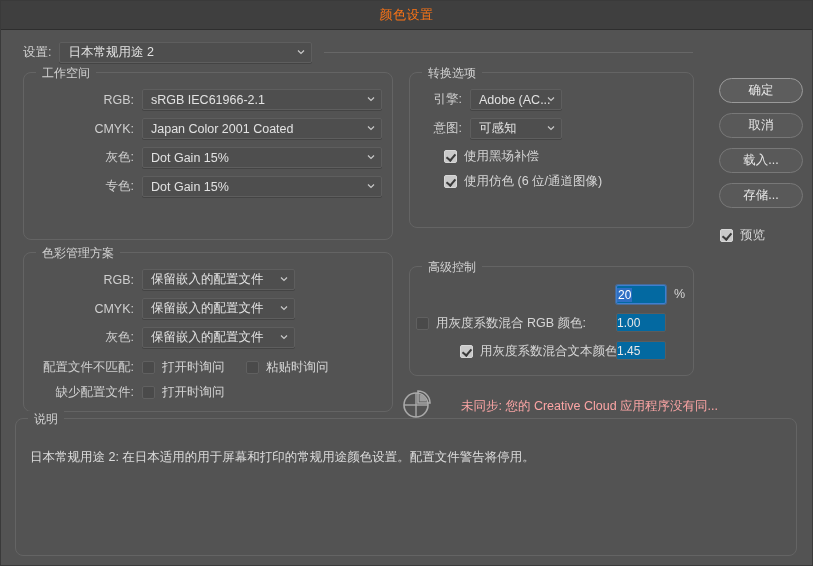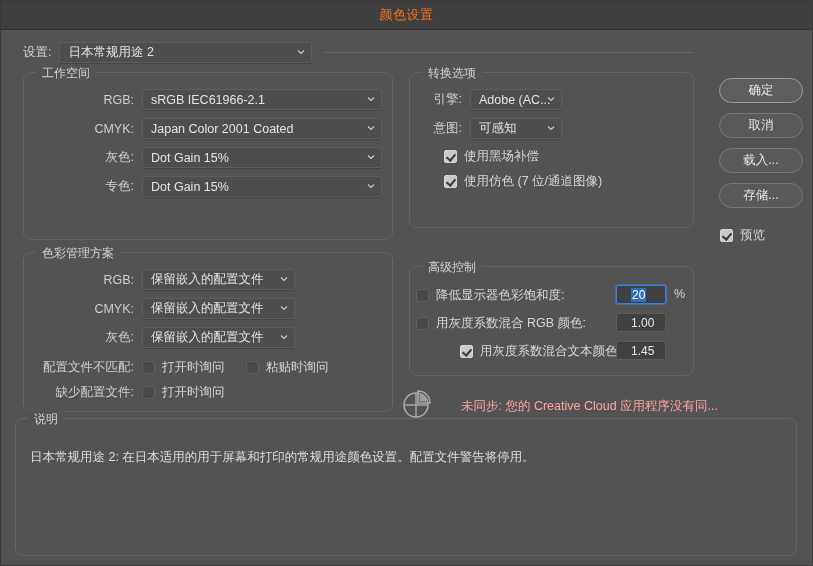--- a/index.html
+++ b/index.html
@@ -155,27 +155,27 @@
   }
   .cbrow .cbtext {
     font-size: 12.5px;
     color: #d6d6d6;
     white-space: nowrap;
   }
   
   .num {
     position: absolute;
     height: 19px;
-    background: #404040;
+    background: #0369a1;
     border: 1px solid #5c5c5c;
     border-radius: 2px;
     box-sizing: border-box;
     display: flex;
     align-items: center;
-    padding-left: 14px;
+    padding-left: 0;
     font-size: 12px;
     color: #e8e8e8;
   }
   .num.focused {
     border: 1px solid #3f7fd0;
     box-shadow: 0 0 0 1px rgba(63,127,208,.55);
   }
   .num.focused .selval {
     background: #2e6fc4;
     color: #ffffff;
@@ -387,31 +387,27 @@
           </span>
         </div>
       </div>
 
       <div class="cbrow" style="left:34px; top:75px;">
         <span class="cb on"></span>
         <span class="cbtext">使用黑场补偿</span>
       </div>
       <div class="cbrow" style="left:34px; top:100px;">
         <span class="cb on"></span>
-        <span class="cbtext">使用仿色 (7 位/通道图像)</span>
+        <span class="cbtext">使用仿色 (6 位/通道图像)</span>
       </div>
     </div>
 
     <div class="group" style="left:408px; top:236px; width:285px; height:110px;">
       <span class="glabel">高级控制</span>
 
-      <div class="cbrow" style="left:6px; top:20px;">
-        <span class="cb off"></span>
-        <span class="cbtext">降低显示器色彩饱和度:</span>
-      </div>
       <div class="num focused" style="left:206px; top:18px; width:50px;">
         <span class="selval">20</span>
       </div>
       <span class="pct" style="left:264px; top:20px;">%</span>
 
       <div class="cbrow" style="left:6px; top:48px;">
         <span class="cb off"></span>
         <span class="cbtext">用灰度系数混合 RGB 颜色:</span>
       </div>
       <div class="num" style="left:206px; top:46px; width:50px;">

